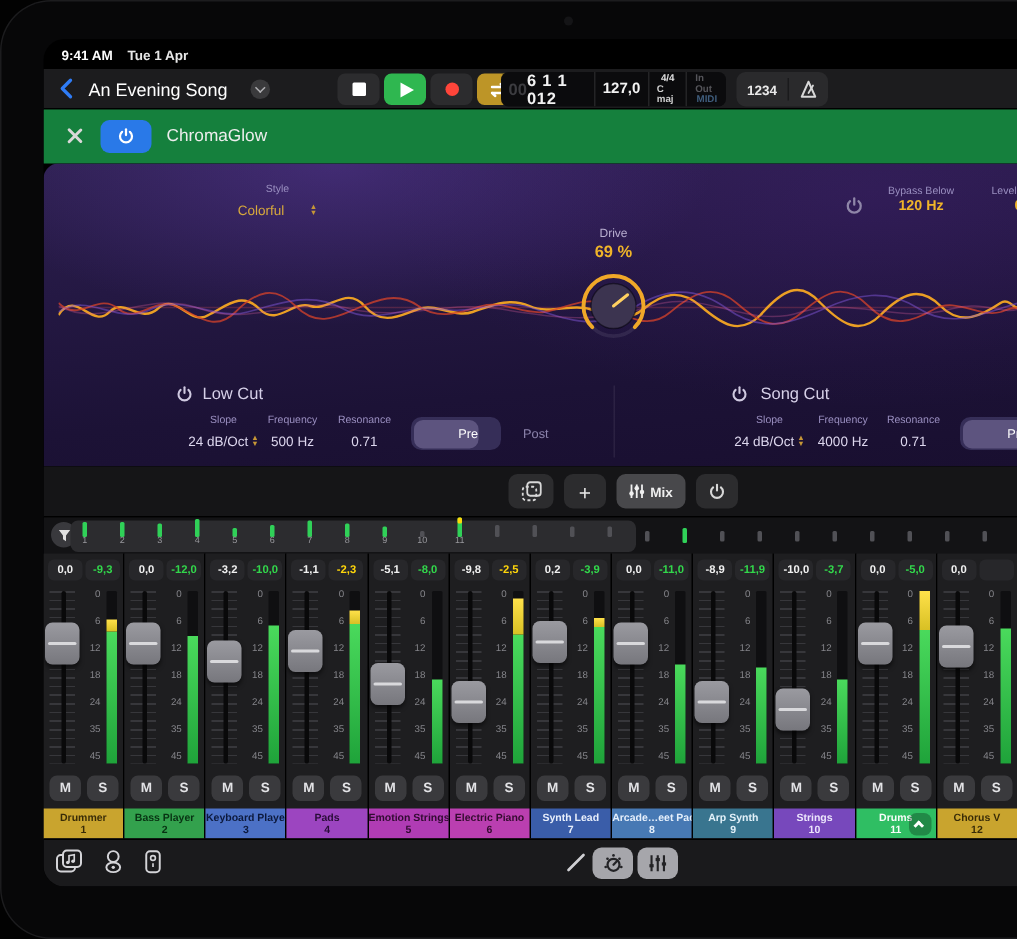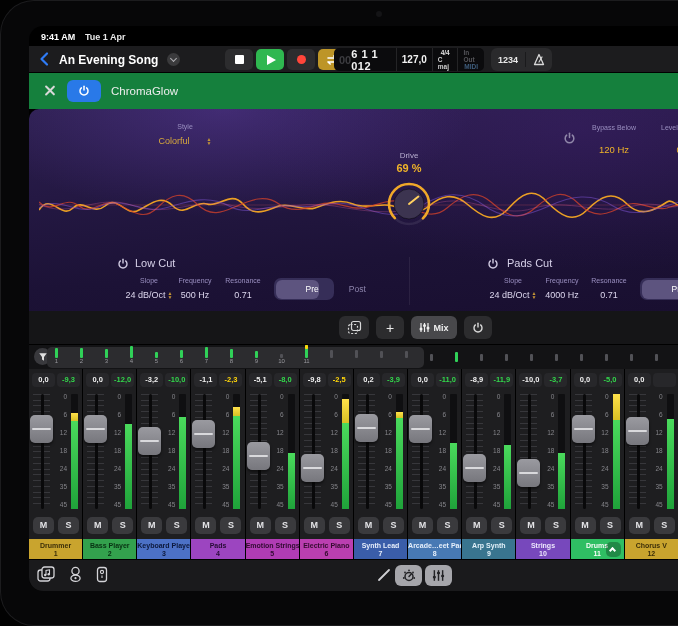--- a/index.html
+++ b/index.html
@@ -10,21 +10,21 @@
   .screen{position:absolute;left:28px;top:25px;width:650px;height:565px;background:#000;border-radius:14px 0 0 14px;overflow:hidden;}
 
   
   .statusbar{position:absolute;left:0;top:0;width:100%;height:20px;color:#fff;font-size:9px;font-weight:bold;}
   .statusbar .t{position:absolute;left:12px;top:6px;}
   .statusbar .d{position:absolute;left:56px;top:6px;color:#e8e8e8;}
 
   
   .toolbar{position:absolute;left:0;top:20px;width:100%;height:27px;background:#1c1c1e;border-bottom:1px solid #000;}
   .backbtn{position:absolute;left:8px;top:5px;width:16px;height:16px;}
-  .songtitle{position:absolute;left:30px;top:7px;font-size:12px;font-weight:bold;color:#fff;}
+  .songtitle{position:absolute;left:30px;top:7px;font-size:12px;font-weight:normal;color:#fff;}
   .titlechev{position:absolute;left:138px;top:7px;width:13px;height:13px;border-radius:50%;background:#3a3a3c;}
   .chev-dn{position:absolute;left:3.5px;top:3px;width:5px;height:5px;border:solid #b0b0b3;border-width:0 1.5px 1.5px 0;transform:rotate(45deg);}
   .transport{position:absolute;left:196px;top:3px;display:flex;gap:3px;}
   .tbtn{width:28px;height:21px;border-radius:5px;background:#2c2c2e;display:flex;align-items:center;justify-content:center;}
   .tbtn.play{background:#2fb750;}
   .tbtn.cycle{background:#bd9527;}
   .sq{width:9px;height:9px;background:#fff;border-radius:1px;}
   .tri{width:0;height:0;border-left:9px solid #fff;border-top:5.5px solid transparent;border-bottom:5.5px solid transparent;margin-left:2px;}
   .dot{width:9px;height:9px;background:#ff453a;border-radius:50%;}
   .lcd{position:absolute;left:305px;top:2px;width:150px;height:23px;background:#0b0b0d;border-radius:5px;display:flex;align-items:center;overflow:hidden;}
@@ -61,21 +61,21 @@
   .modelbox{position:absolute;left:24px;top:10px;width:90px;height:34px;background:rgba(255,255,255,0.07);border-radius:8px;}
   .mlabel{position:absolute;left:10px;top:4px;font-size:7px;color:#9a8fc0;}
   .mval{position:absolute;left:8px;top:15px;font-size:9.5px;font-weight:bold;color:#f0b429;white-space:nowrap;display:flex;align-items:center;gap:3px;}
   .updn{display:inline-flex;flex-direction:column;line-height:4.5px;font-size:5px;color:#c79736;}
   .stylebox{position:absolute;left:124px;top:10px;width:64px;height:34px;text-align:center;}
   .slabel{font-size:7px;color:#9a8fc0;margin-top:4px;}
   .sval{font-size:9px;color:#d8a93c;margin-top:3px;display:inline-flex;align-items:center;gap:17px;}
   .rt-pwr{position:absolute;left:534px;top:22px;}
   .byp{position:absolute;left:552px;top:15px;width:66px;text-align:center;}
   .byp .l, .lvl .l{font-size:7px;color:#9a8fc0;}
-  .byp .v, .lvl .v{font-size:9.5px;font-weight:normal;color:#f0b429;margin-top:13px;text-align:center;}
+  .byp .v, .lvl .v{font-size:9.5px;font-weight:bold;color:#f0b429;margin-top:1px;text-align:center;}
   .lvl{position:absolute;left:632px;top:15px;width:44px;text-align:left;}
   .waves{position:absolute;left:10px;top:55px;}
   .drive{position:absolute;left:348px;top:42px;width:64px;text-align:center;}
   .drive .l{font-size:8px;color:#b8aed0;}
   .drive .v{font-size:11px;font-weight:bold;color:#f0b429;margin-top:2px;}
   .knob{position:absolute;left:357px;top:72px;width:46px;height:46px;}
   .secdiv{position:absolute;left:380px;top:148px;width:1px;height:48px;background:rgba(255,255,255,0.07);}
   .cutpwr{position:absolute;top:147px;}
   .cuttitle{position:absolute;top:148px;font-size:11px;color:#d6d0e8;}
   .param{position:absolute;top:168px;width:56px;text-align:center;}
@@ -296,21 +296,21 @@
           <div class="seg on">Pre</div>
           <div class="seg">Post</div>
         </div>
 
         <div class="cutpwr" style="left:458px">
           <svg width="12" height="12" viewBox="0 0 12 12">
               <path d="M6 1.2 V5" stroke="#cfc9e0" stroke-width="1.4" stroke-linecap="round"></path>
               <path d="M3.4 2.9 a4 4 0 1 0 5.2 0" fill="none" stroke="#cfc9e0" stroke-width="1.4" stroke-linecap="round"></path>
             </svg>
         </div>
-        <div class="cuttitle" style="left:478px">Pads Cut</div>
+        <div class="cuttitle" style="left:478px">Song Cut</div>
         <div class="param" style="left:456px">
           <div class="l">Slope</div>
           <div class="v">
               <span>24 dB/Oct</span>
               <span class="updn">
                 <span>▲</span>
                 <span>▼</span>
               </span>
             </div>
         </div>

